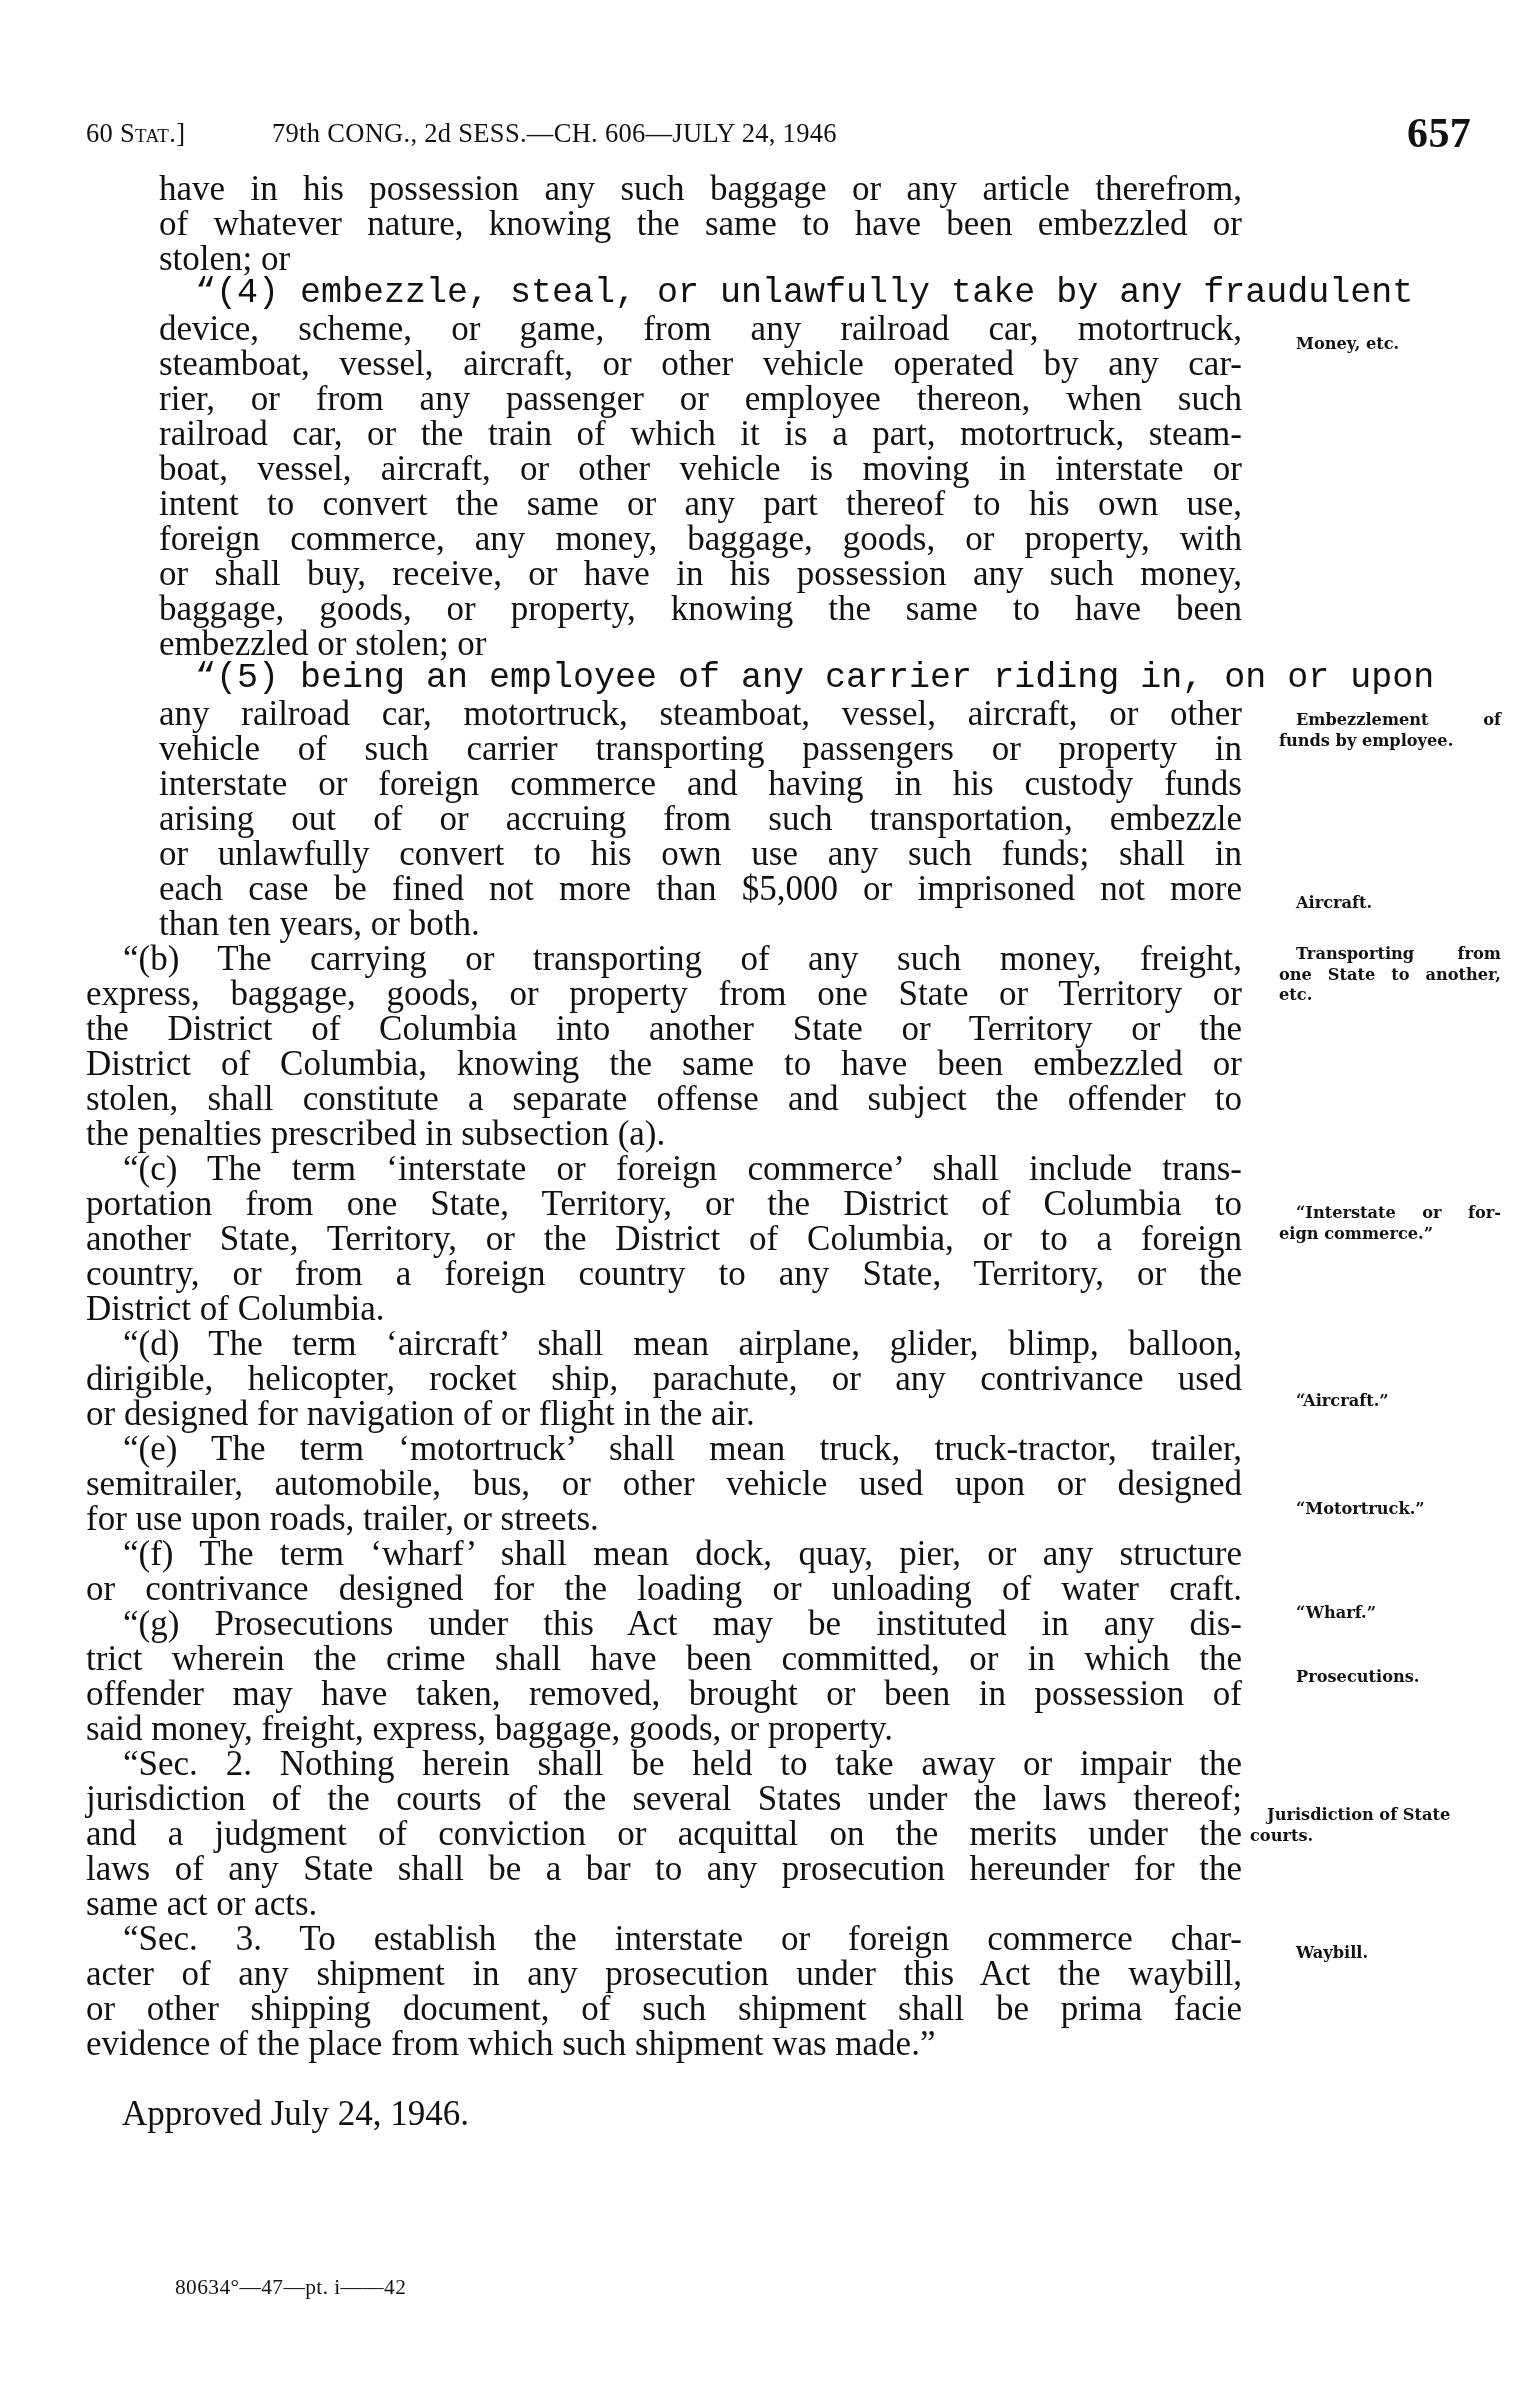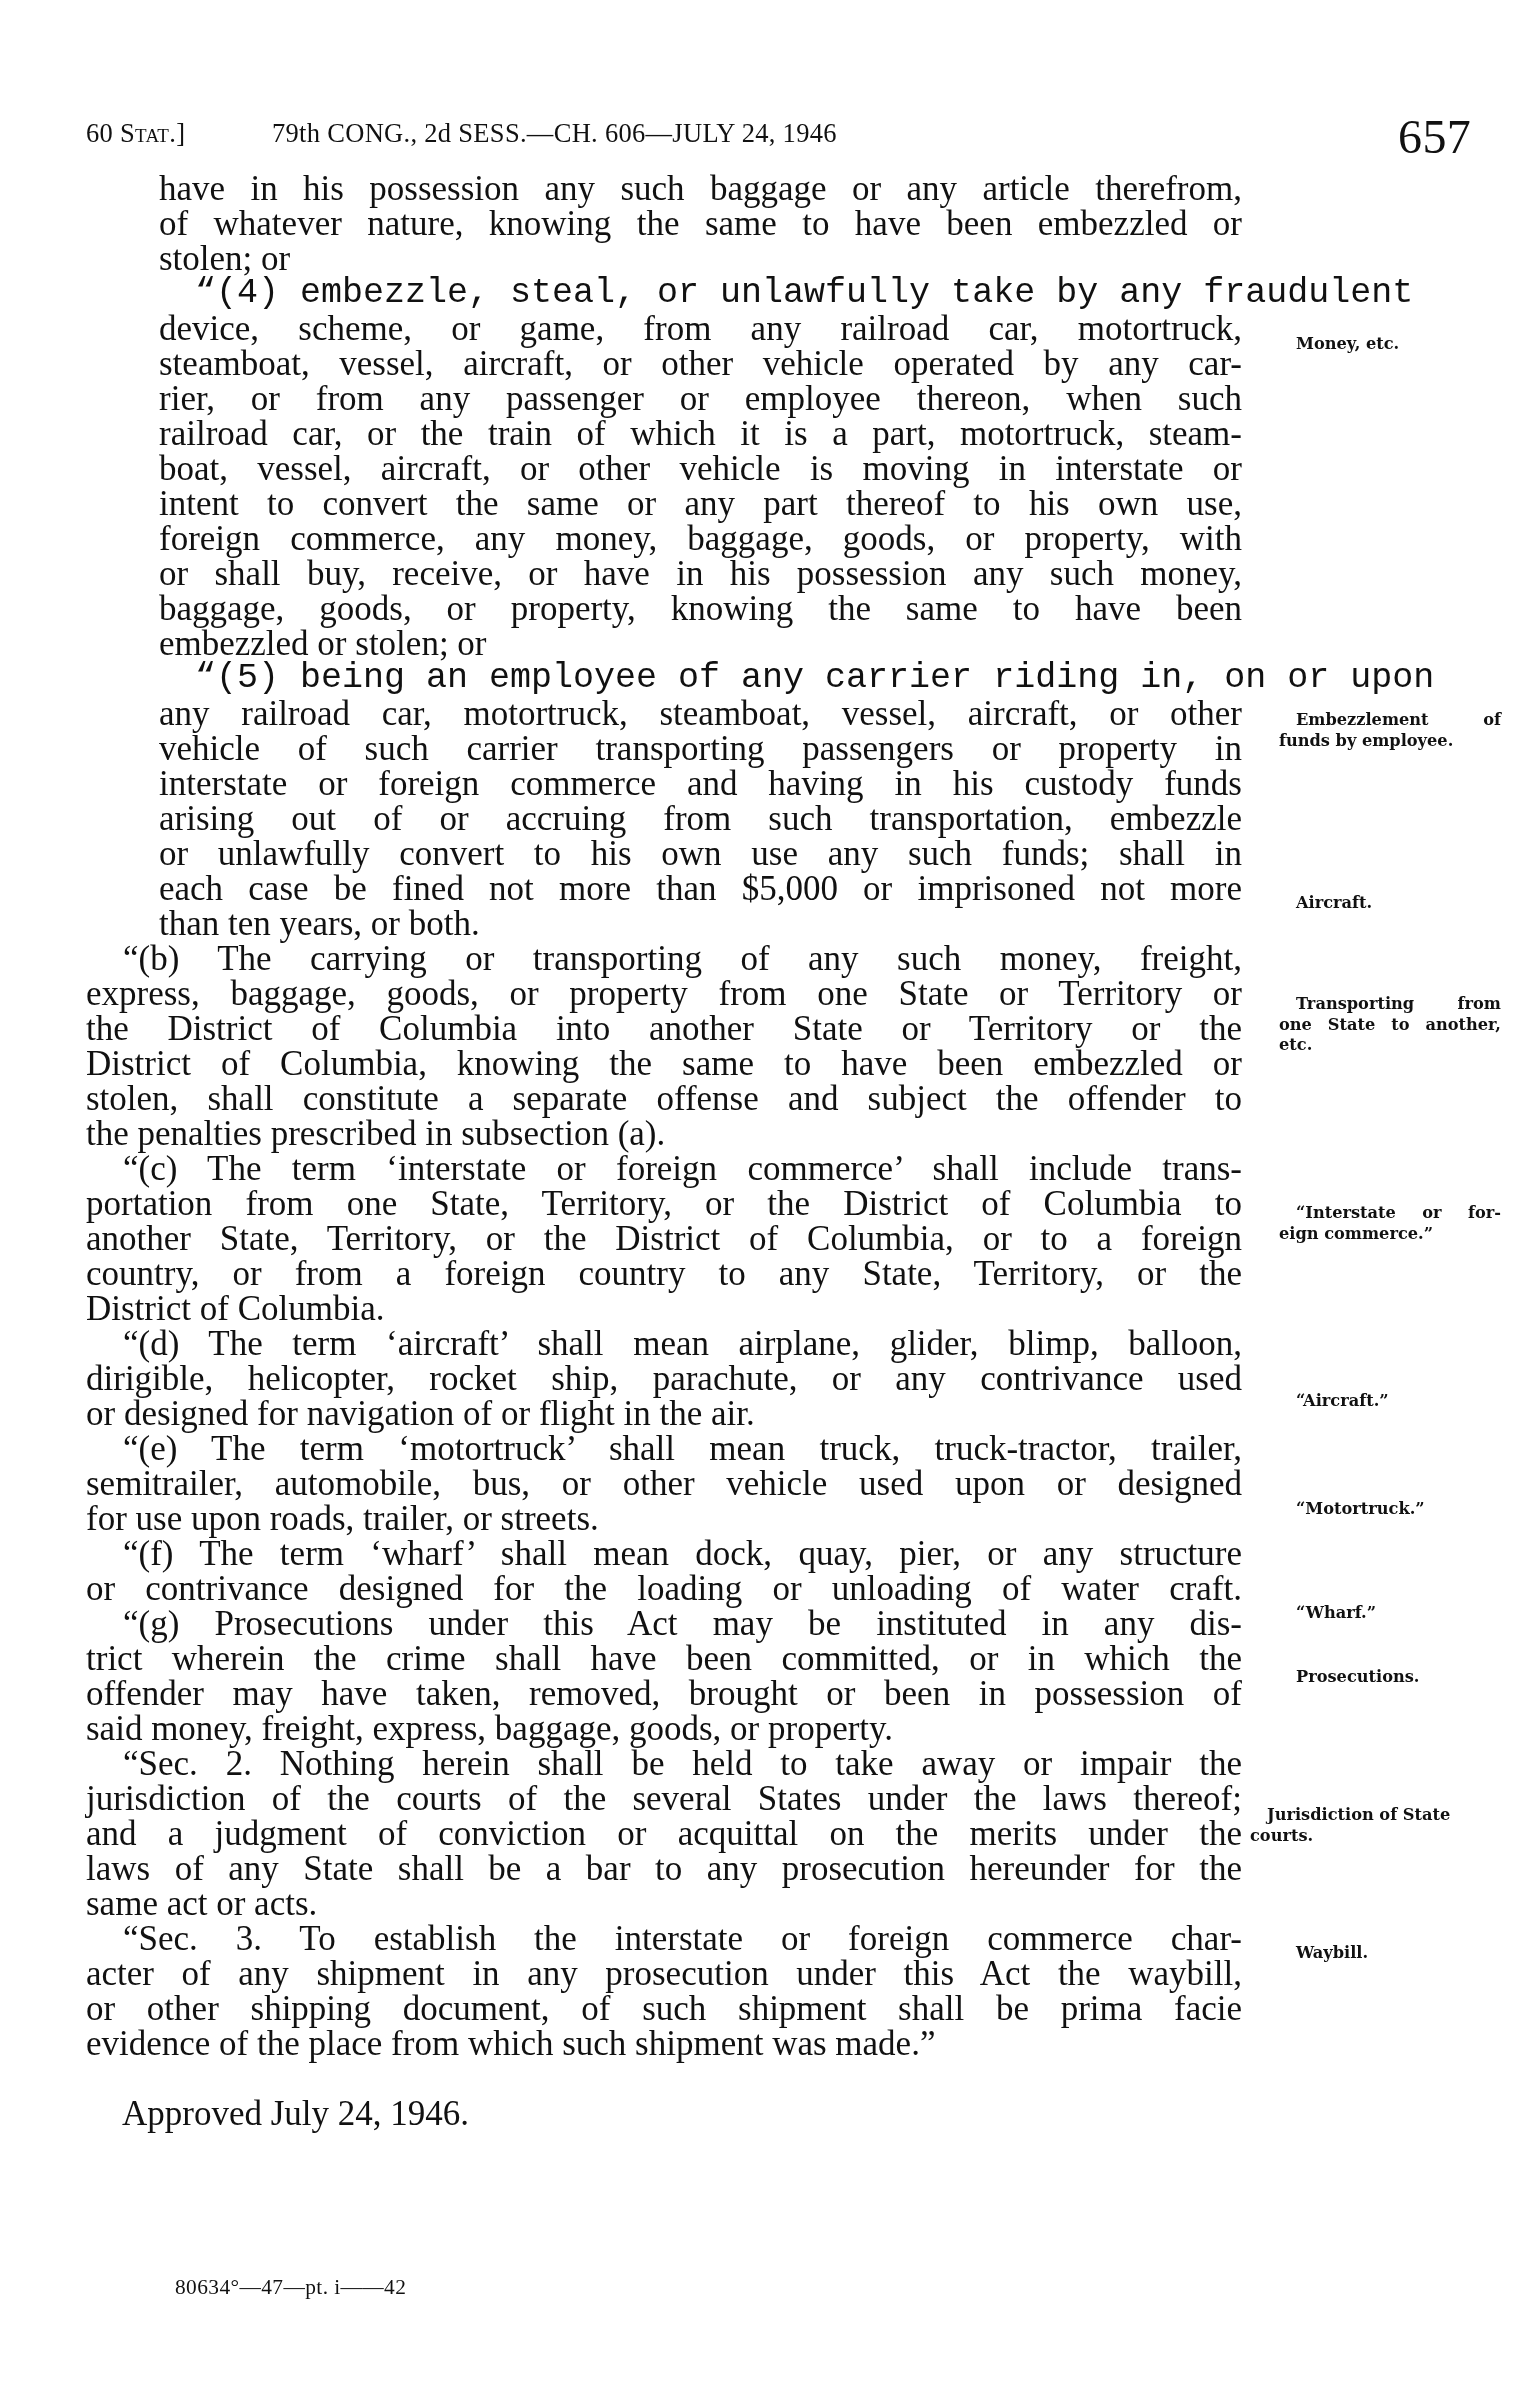--- a/index.html
+++ b/index.html
@@ -1,21 +1,21 @@
 <!DOCTYPE html>
 <html style="font-size:13.7px"><head>
 <meta charset="utf-8">
 <style>
   html, body { margin: 0; padding: 0; background: #ffffff; }
   body { width: 1539px; height: 2401px; position: relative; overflow: hidden;
          font-family: "Liberation Serif", "DejaVu Serif", serif; color: #111; }
   .hdr { position: absolute; top: 118px; font-size: 26.5px; letter-spacing: 0.3px; }
   .hdr-left { left: 86px; }
   .hdr-center { left: 272px; }
-  .hdr-page { right: 68px; top: 109px; font-size: 48px; font-weight: normal; }
+  .hdr-page { right: 68px; top: 109px; font-size: 42px; font-weight: bold; }
   .sc { font-variant: small-caps; }
   .body { position: absolute; left: 86px; top: 171px; width: 1156px; }
   .ln { font-size: 35px; line-height: 35px; height: 35px; white-space: nowrap;
         text-align: justify; text-align-last: justify; }
   .ln.last { text-align-last: left; }
   .ind1 { padding-left: 73px; }      
   .ind2 { padding-left: 109px; font-family: Liberation Mono, monospace; }     
   .indp { padding-left: 37px; }      
   .note { position: absolute; font-family: "DejaVu Serif", serif; font-weight: bold;
           font-size: 16.2px; line-height: 20.5px; left: 1279px; width: 222px; color: #111; }
@@ -93,21 +93,21 @@
 <div class="note" style="top:296px">
     <div class="i">Money, etc.</div>
   </div>
 <div class="note" style="top:672px">
     <div class="j i">Embezzlement of</div>
     <div>funds by employee.</div>
   </div>
 <div class="note" style="top:855px">
     <div class="i">Aircraft.</div>
   </div>
-<div class="note" style="top:956px">
+<div class="note" style="top:906px">
     <div class="j i">Transporting from</div>
     <div class="j">one State to another,</div>
     <div>etc.</div>
   </div>
 <div class="note" style="top:1165px">
     <div class="j i">“Interstate or for-</div>
     <div>eign commerce.”</div>
   </div>
 <div class="note" style="top:1353px">
     <div class="i">“Aircraft.”</div>

